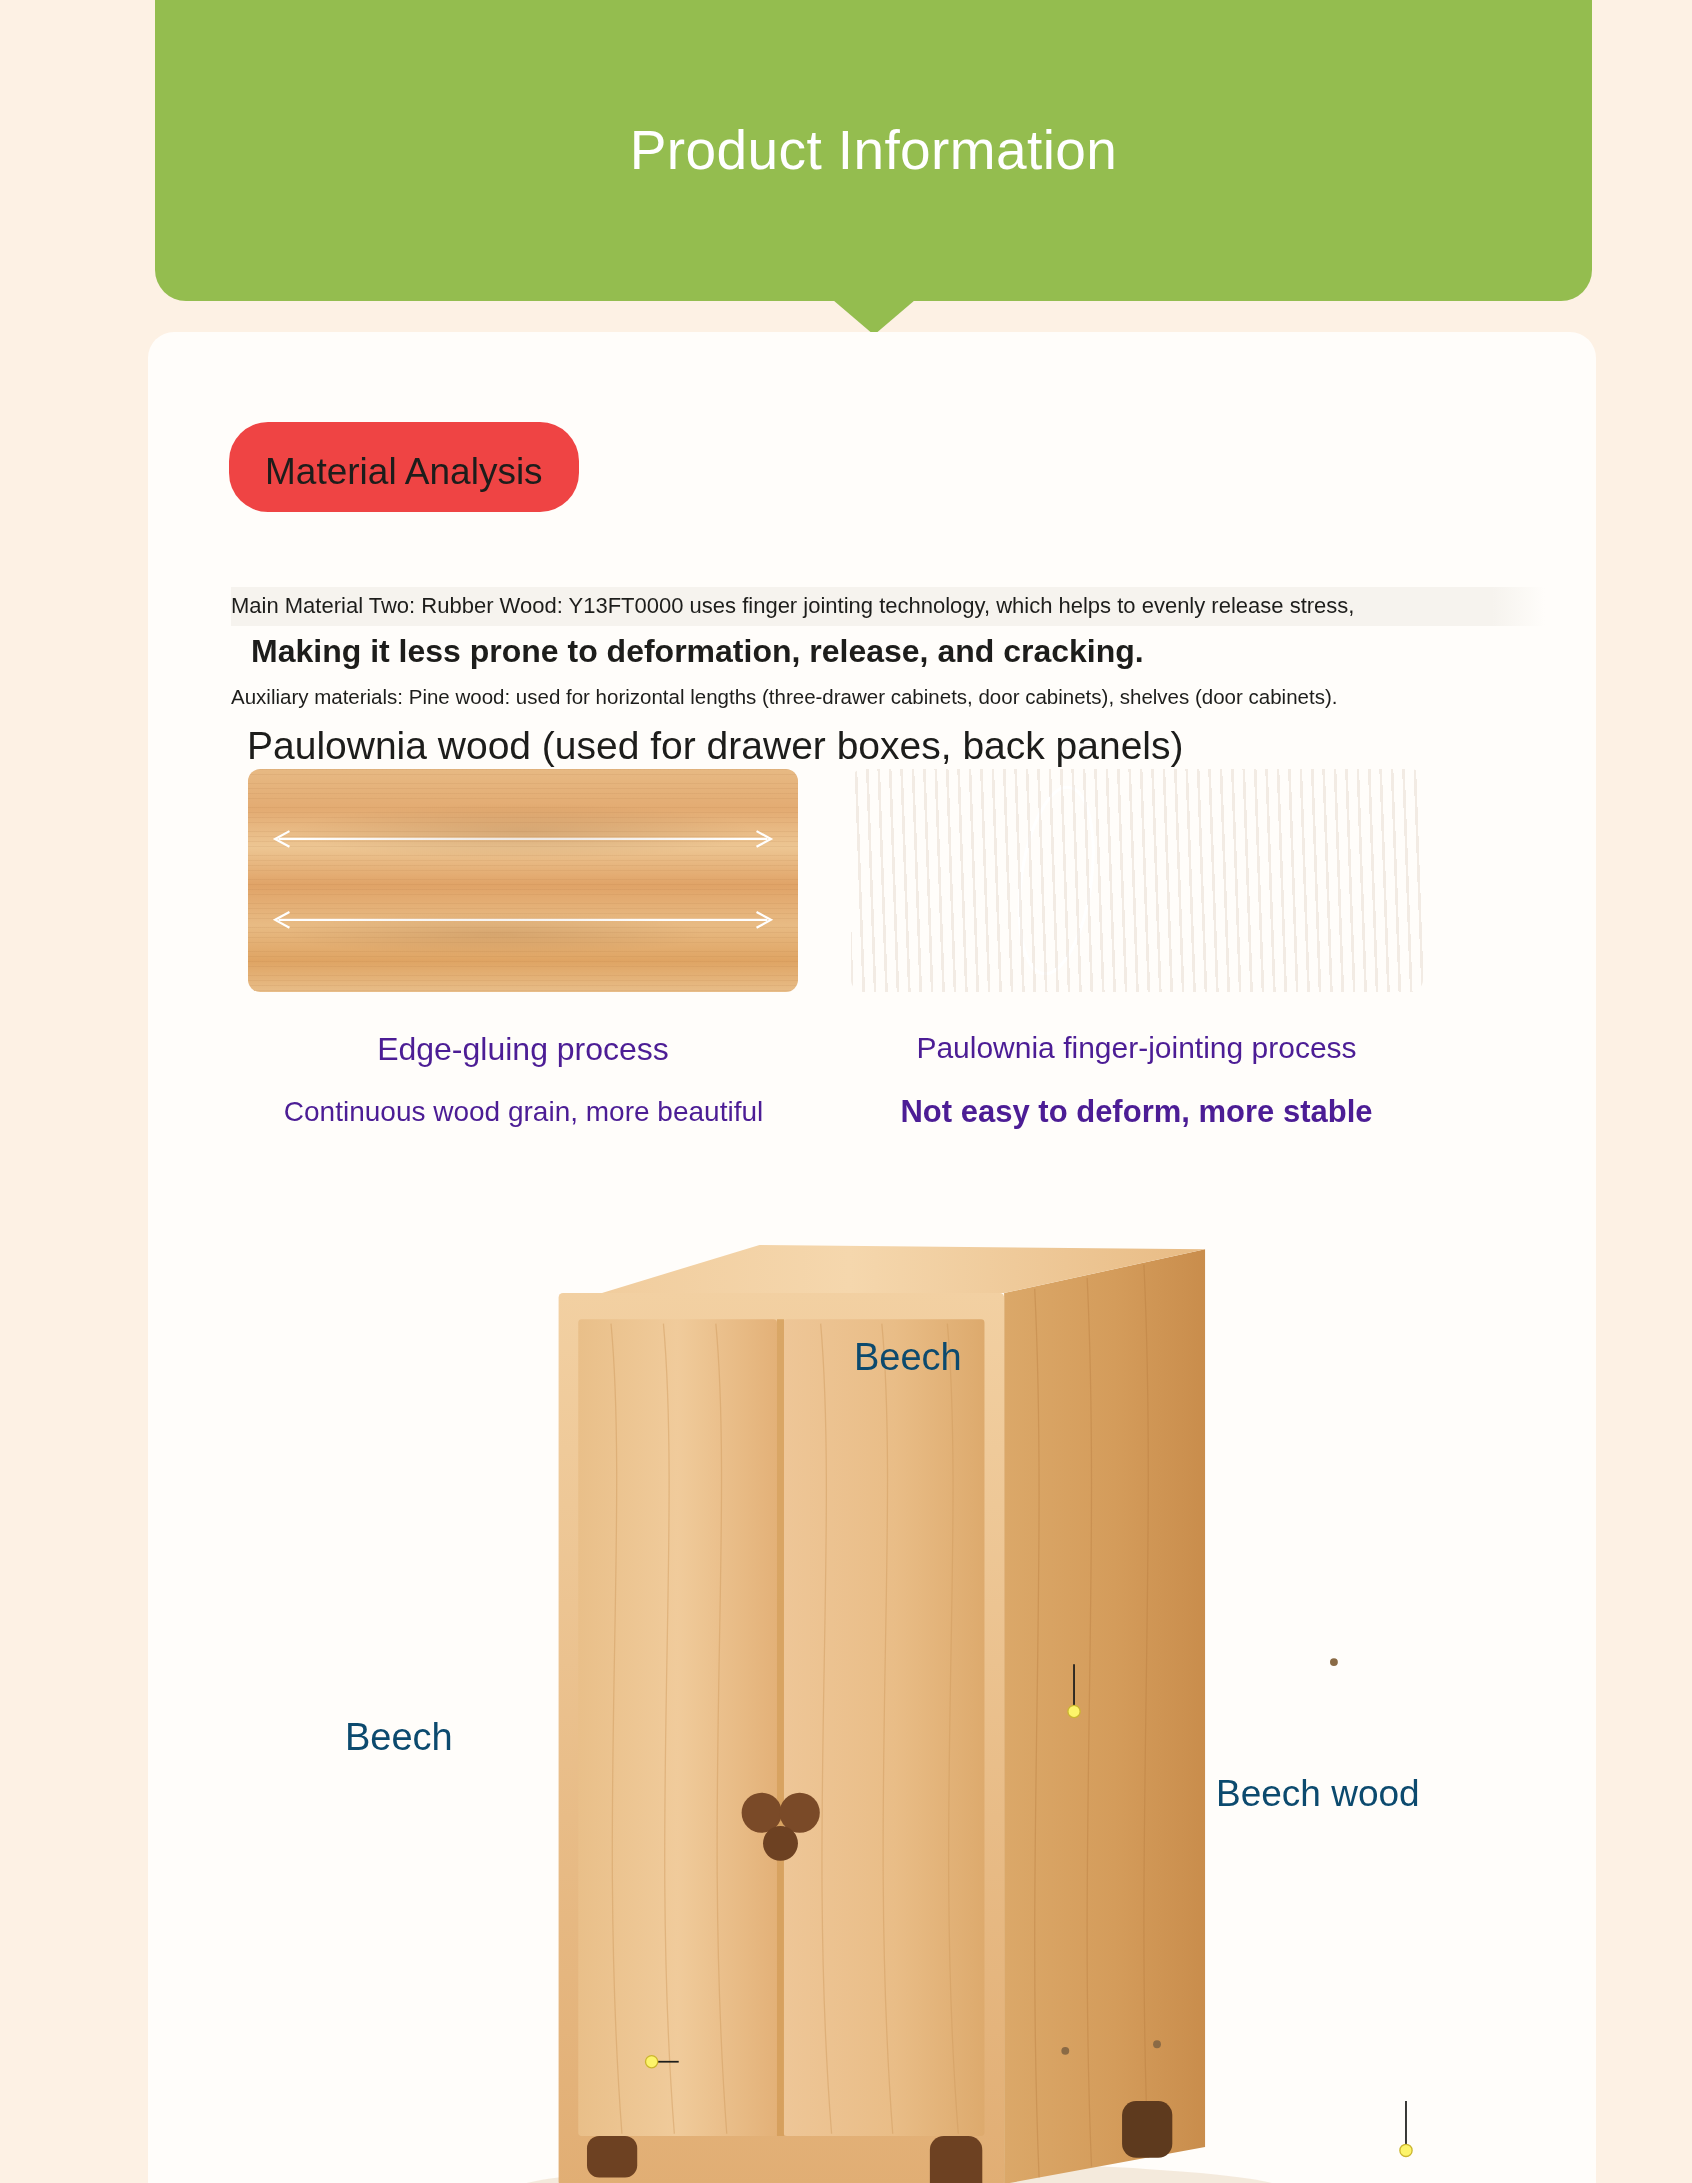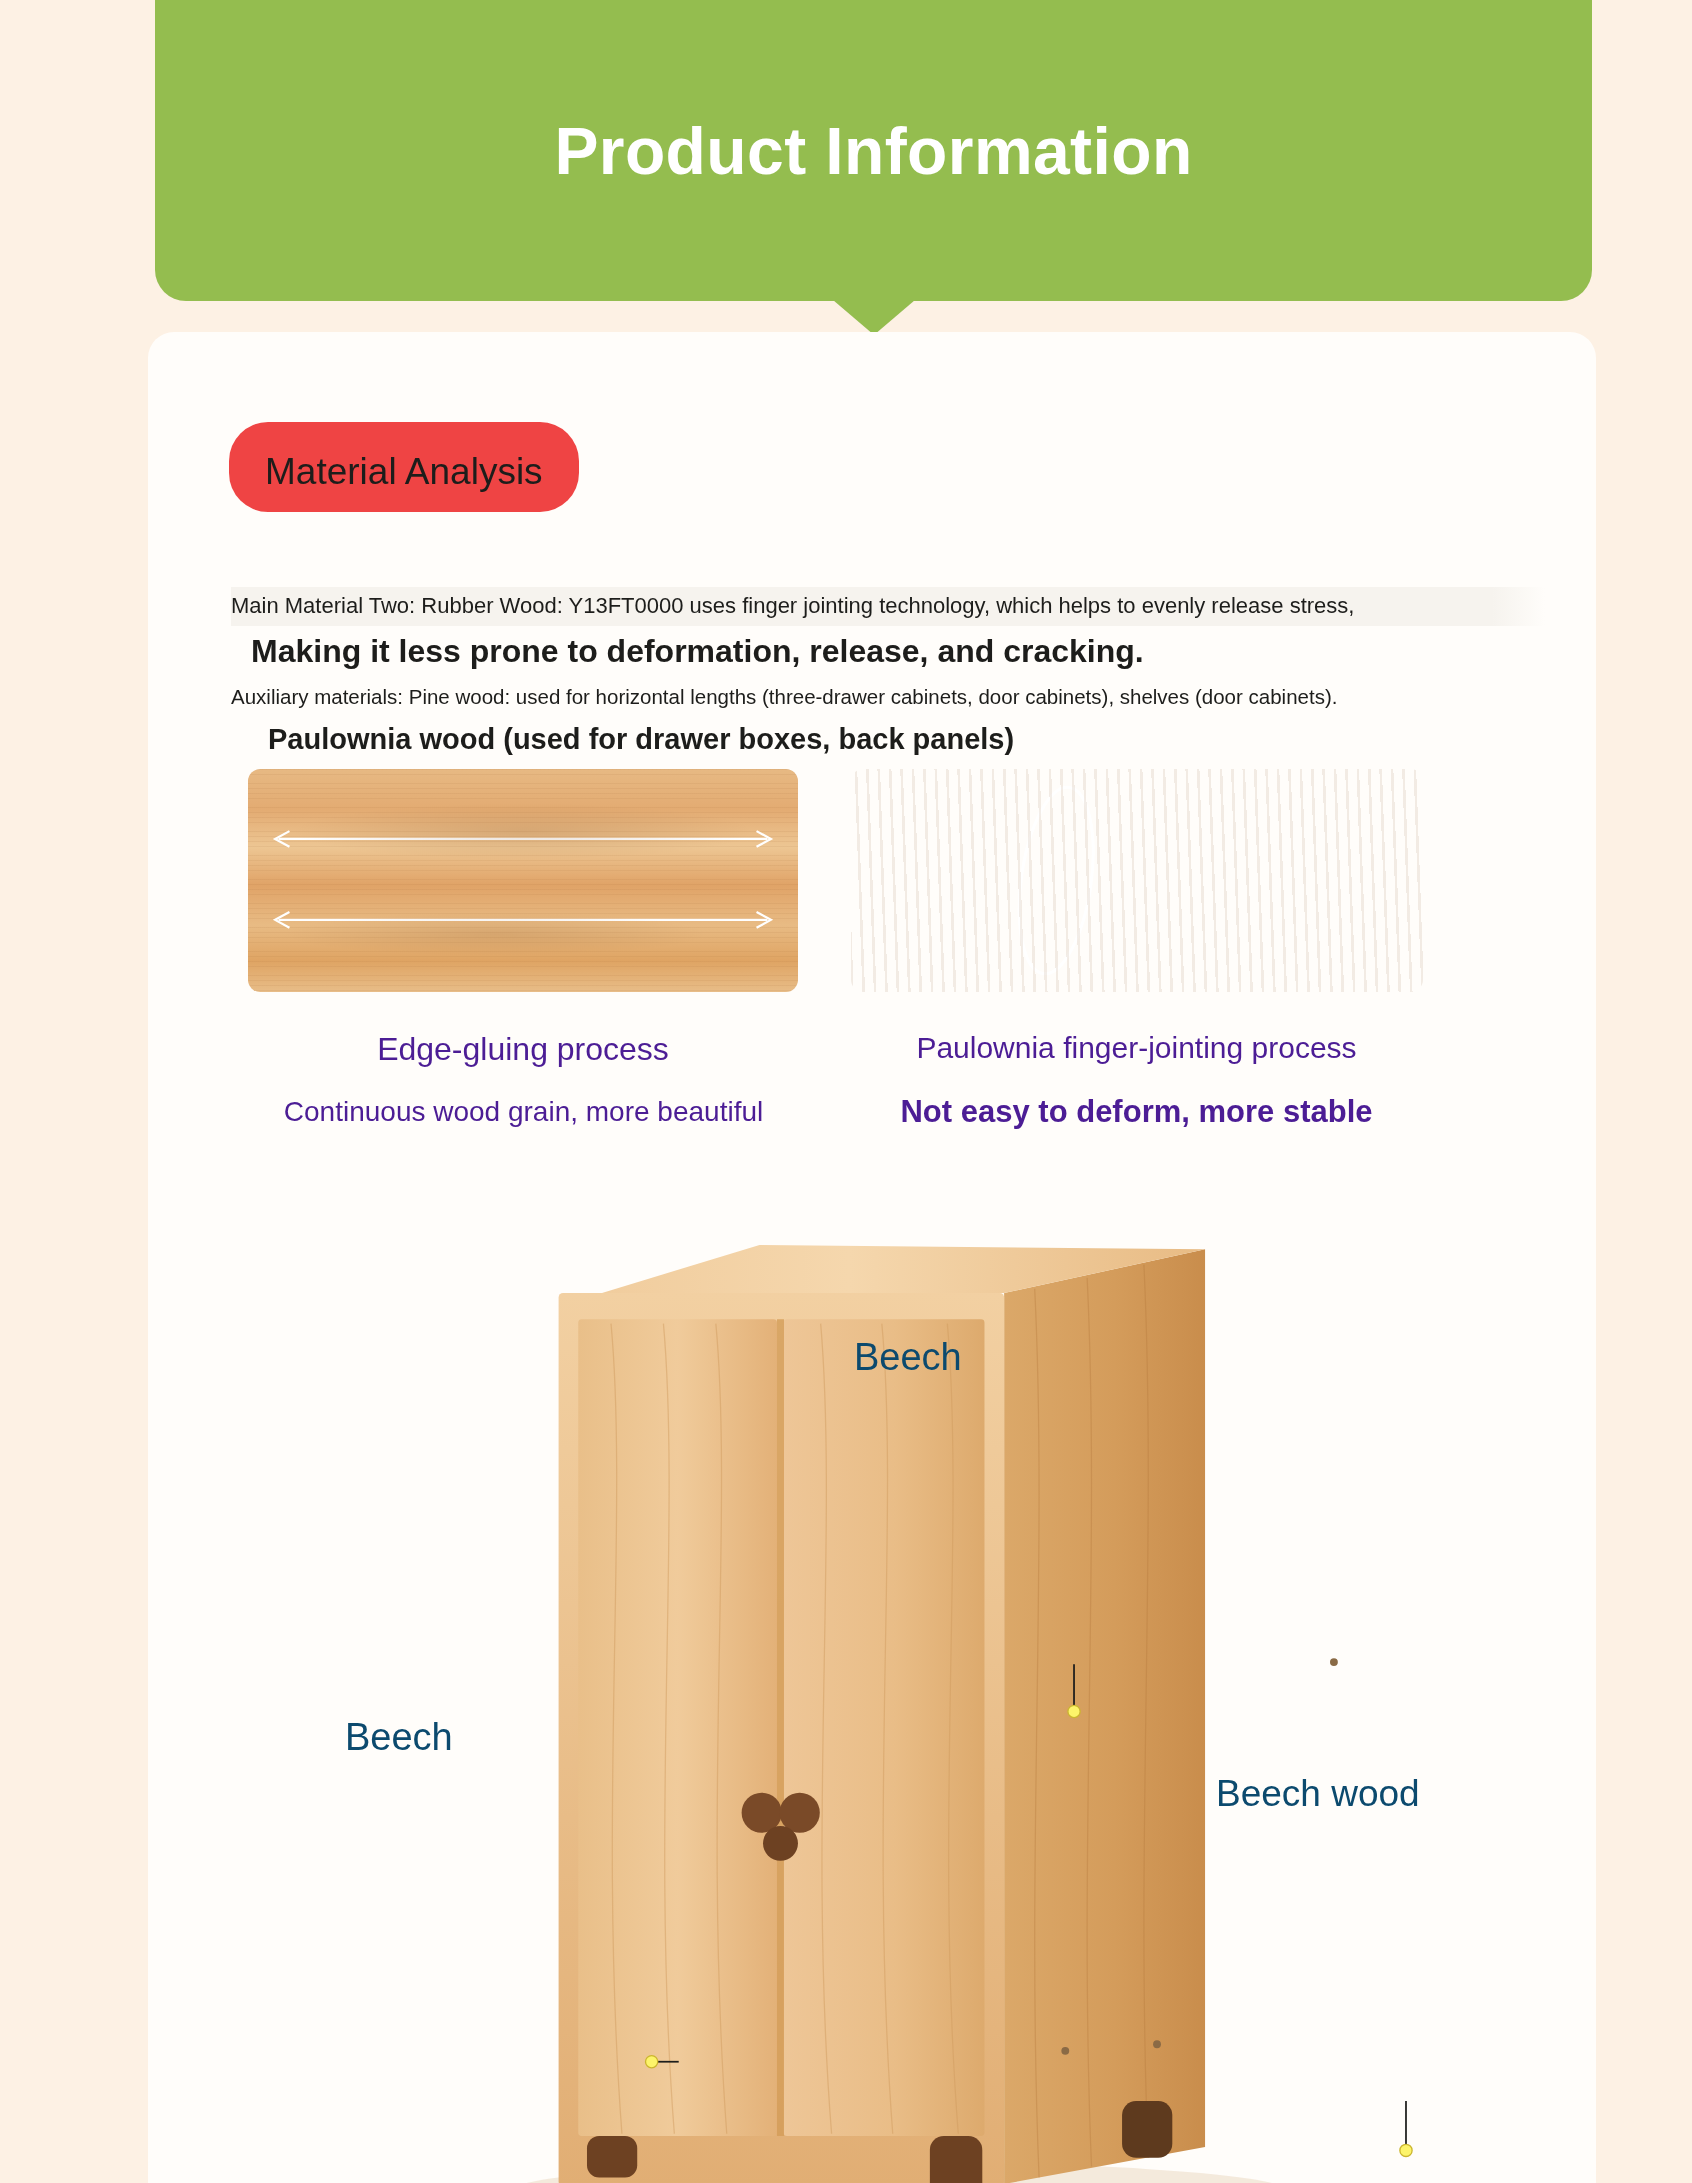--- a/index.html
+++ b/index.html
@@ -20,22 +20,22 @@
     position: relative;
     background: #94bd4f;
     border-radius: 0 0 31px 31px;
     height: 301px;
     display: flex;
     align-items: center;
     justify-content: center;
   }
   .banner-title {
     color: #ffffff;
-    font-size: 66px;
-    font-weight: 700;
+    font-size: 55px;
+    font-weight: 400;
     letter-spacing: 0.4px;
     line-height: 1;
   }
   .banner-tail {
     position: absolute;
     left: 50%;
     transform: translateX(-50%);
     bottom: -34px;
     width: 0; height: 0;
     border-left: 41px solid transparent;
@@ -97,25 +97,24 @@
     font-weight: bold;
     line-height: 1.3;
   }
   .line4 {
     left: 83px; top: 352px;
     width: 1314px;
     font-size: 20.5px;
     line-height: 1.3;
   }
   .line5 {
-    left: 120px; top: 389px;
+    left: 99px; top: 389px;
     width: 1266px;
-    font-size: 29px;
+    font-size: 39px;
     line-height: 1.3;
-    font-weight: bold;
   }
 
   
   .wood {
     position: absolute;
     border-radius: 12.2px;
     overflow: hidden;
   }
   .wood-a {
     left: 100px; top: 437px;

